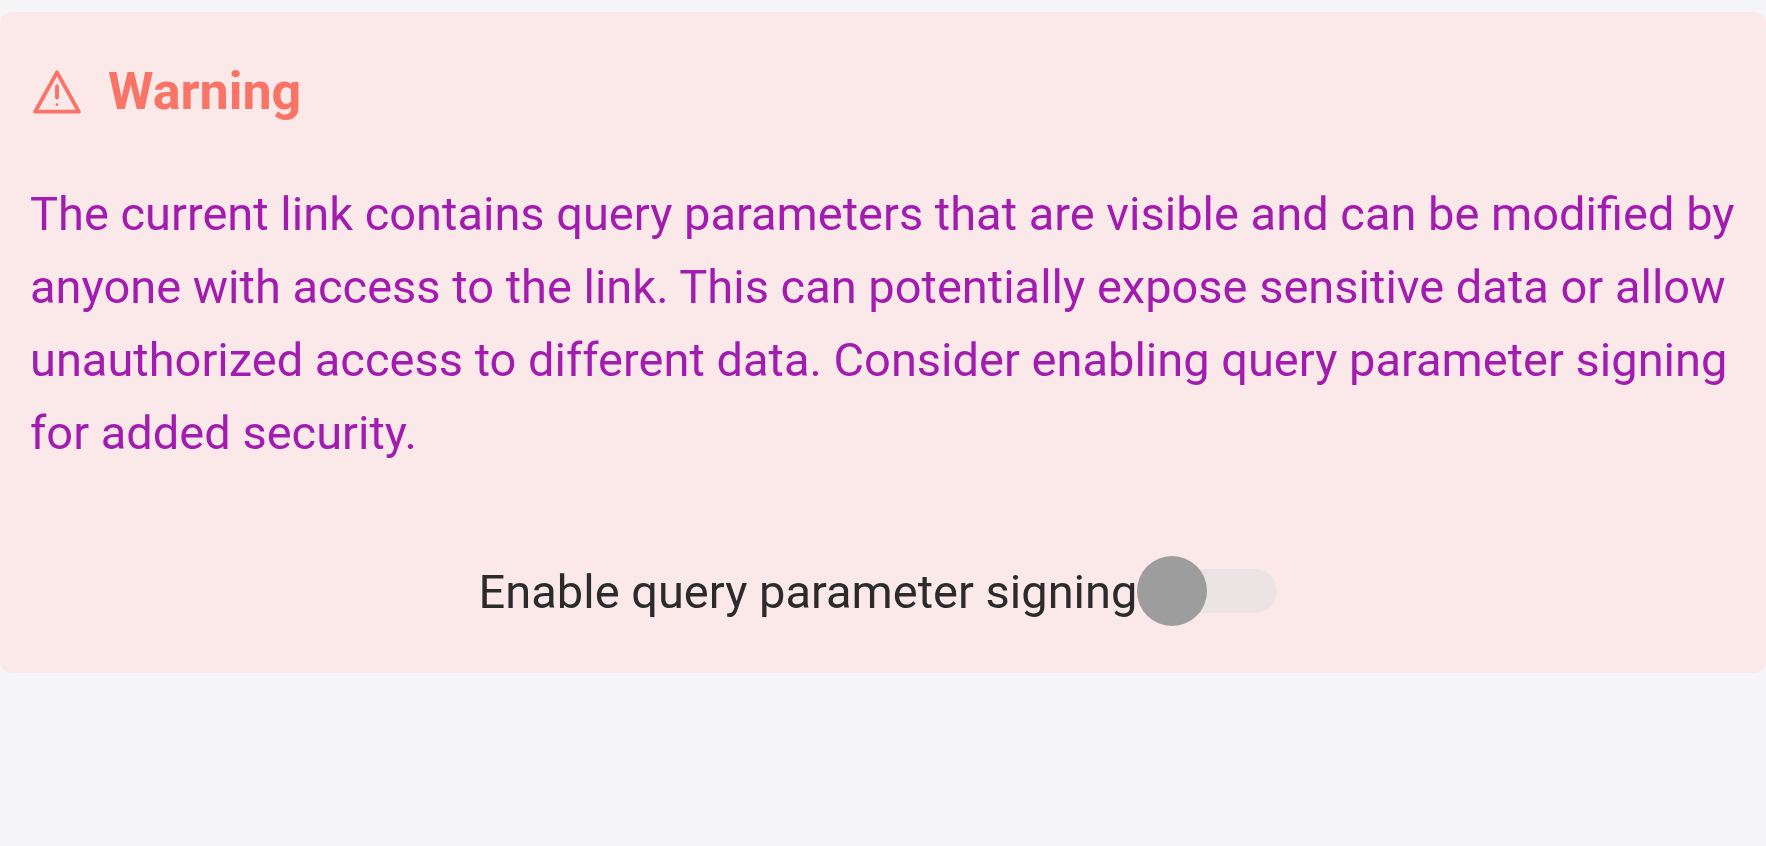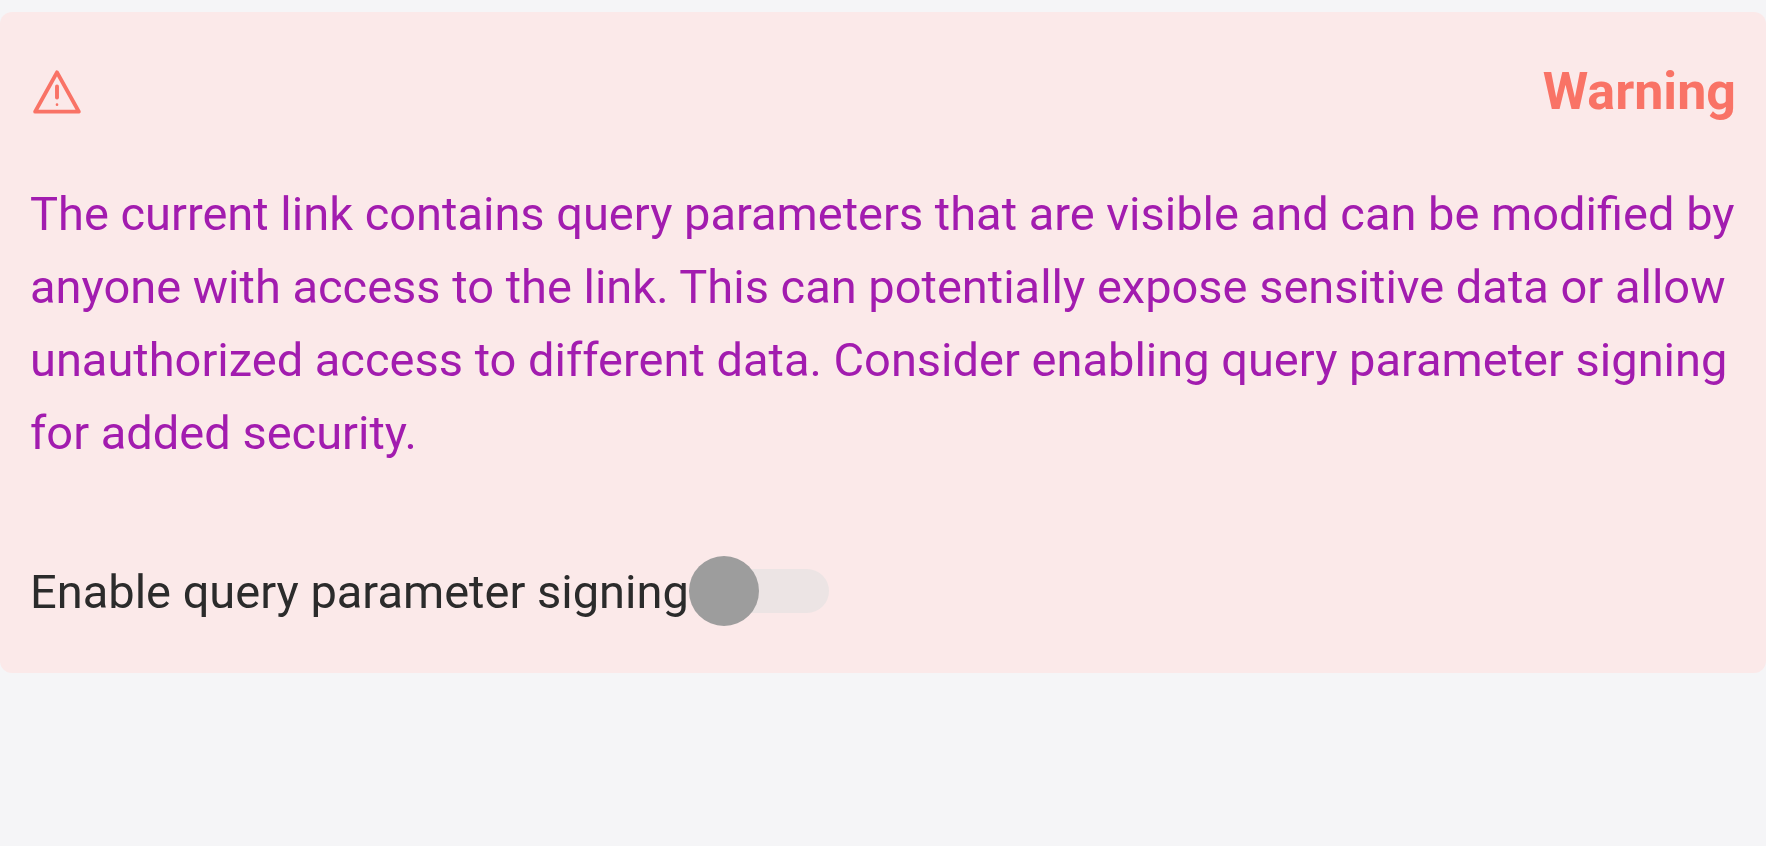--- a/index.html
+++ b/index.html
@@ -17,21 +17,21 @@
     .warning-card {
       background: #fbe9e9;
       border-radius: 12px;
       padding: 54px 30px 50px 30px;
       margin: 0 auto;
       width: 1766px;
     }
     .warning-header {
       display: flex;
       align-items: center;
-      justify-content: space-between;
+      justify-content: flex-start;
       gap: 24px;
       margin-bottom: 60px;
     }
     .warning-icon svg {
       display: block;
     }
     .warning-title {
       color: #f97366;
       font-size: 52px;
       font-weight: 700;
@@ -40,21 +40,21 @@
     .warning-body {
       color: #a21caf;
       font-size: 47px;
       line-height: 1.55;
       margin-bottom: 90px;
       font-weight: 400;
     }
     .toggle-row {
       display: flex;
       align-items: center;
-      justify-content: flex-start;
+      justify-content: center;
       padding-right: 10px;
     }
     .toggle-label {
       color: #2b2b2b;
       font-size: 47px;
       font-weight: 400;
     }
     .switch {
       position: relative;
       width: 140px;

